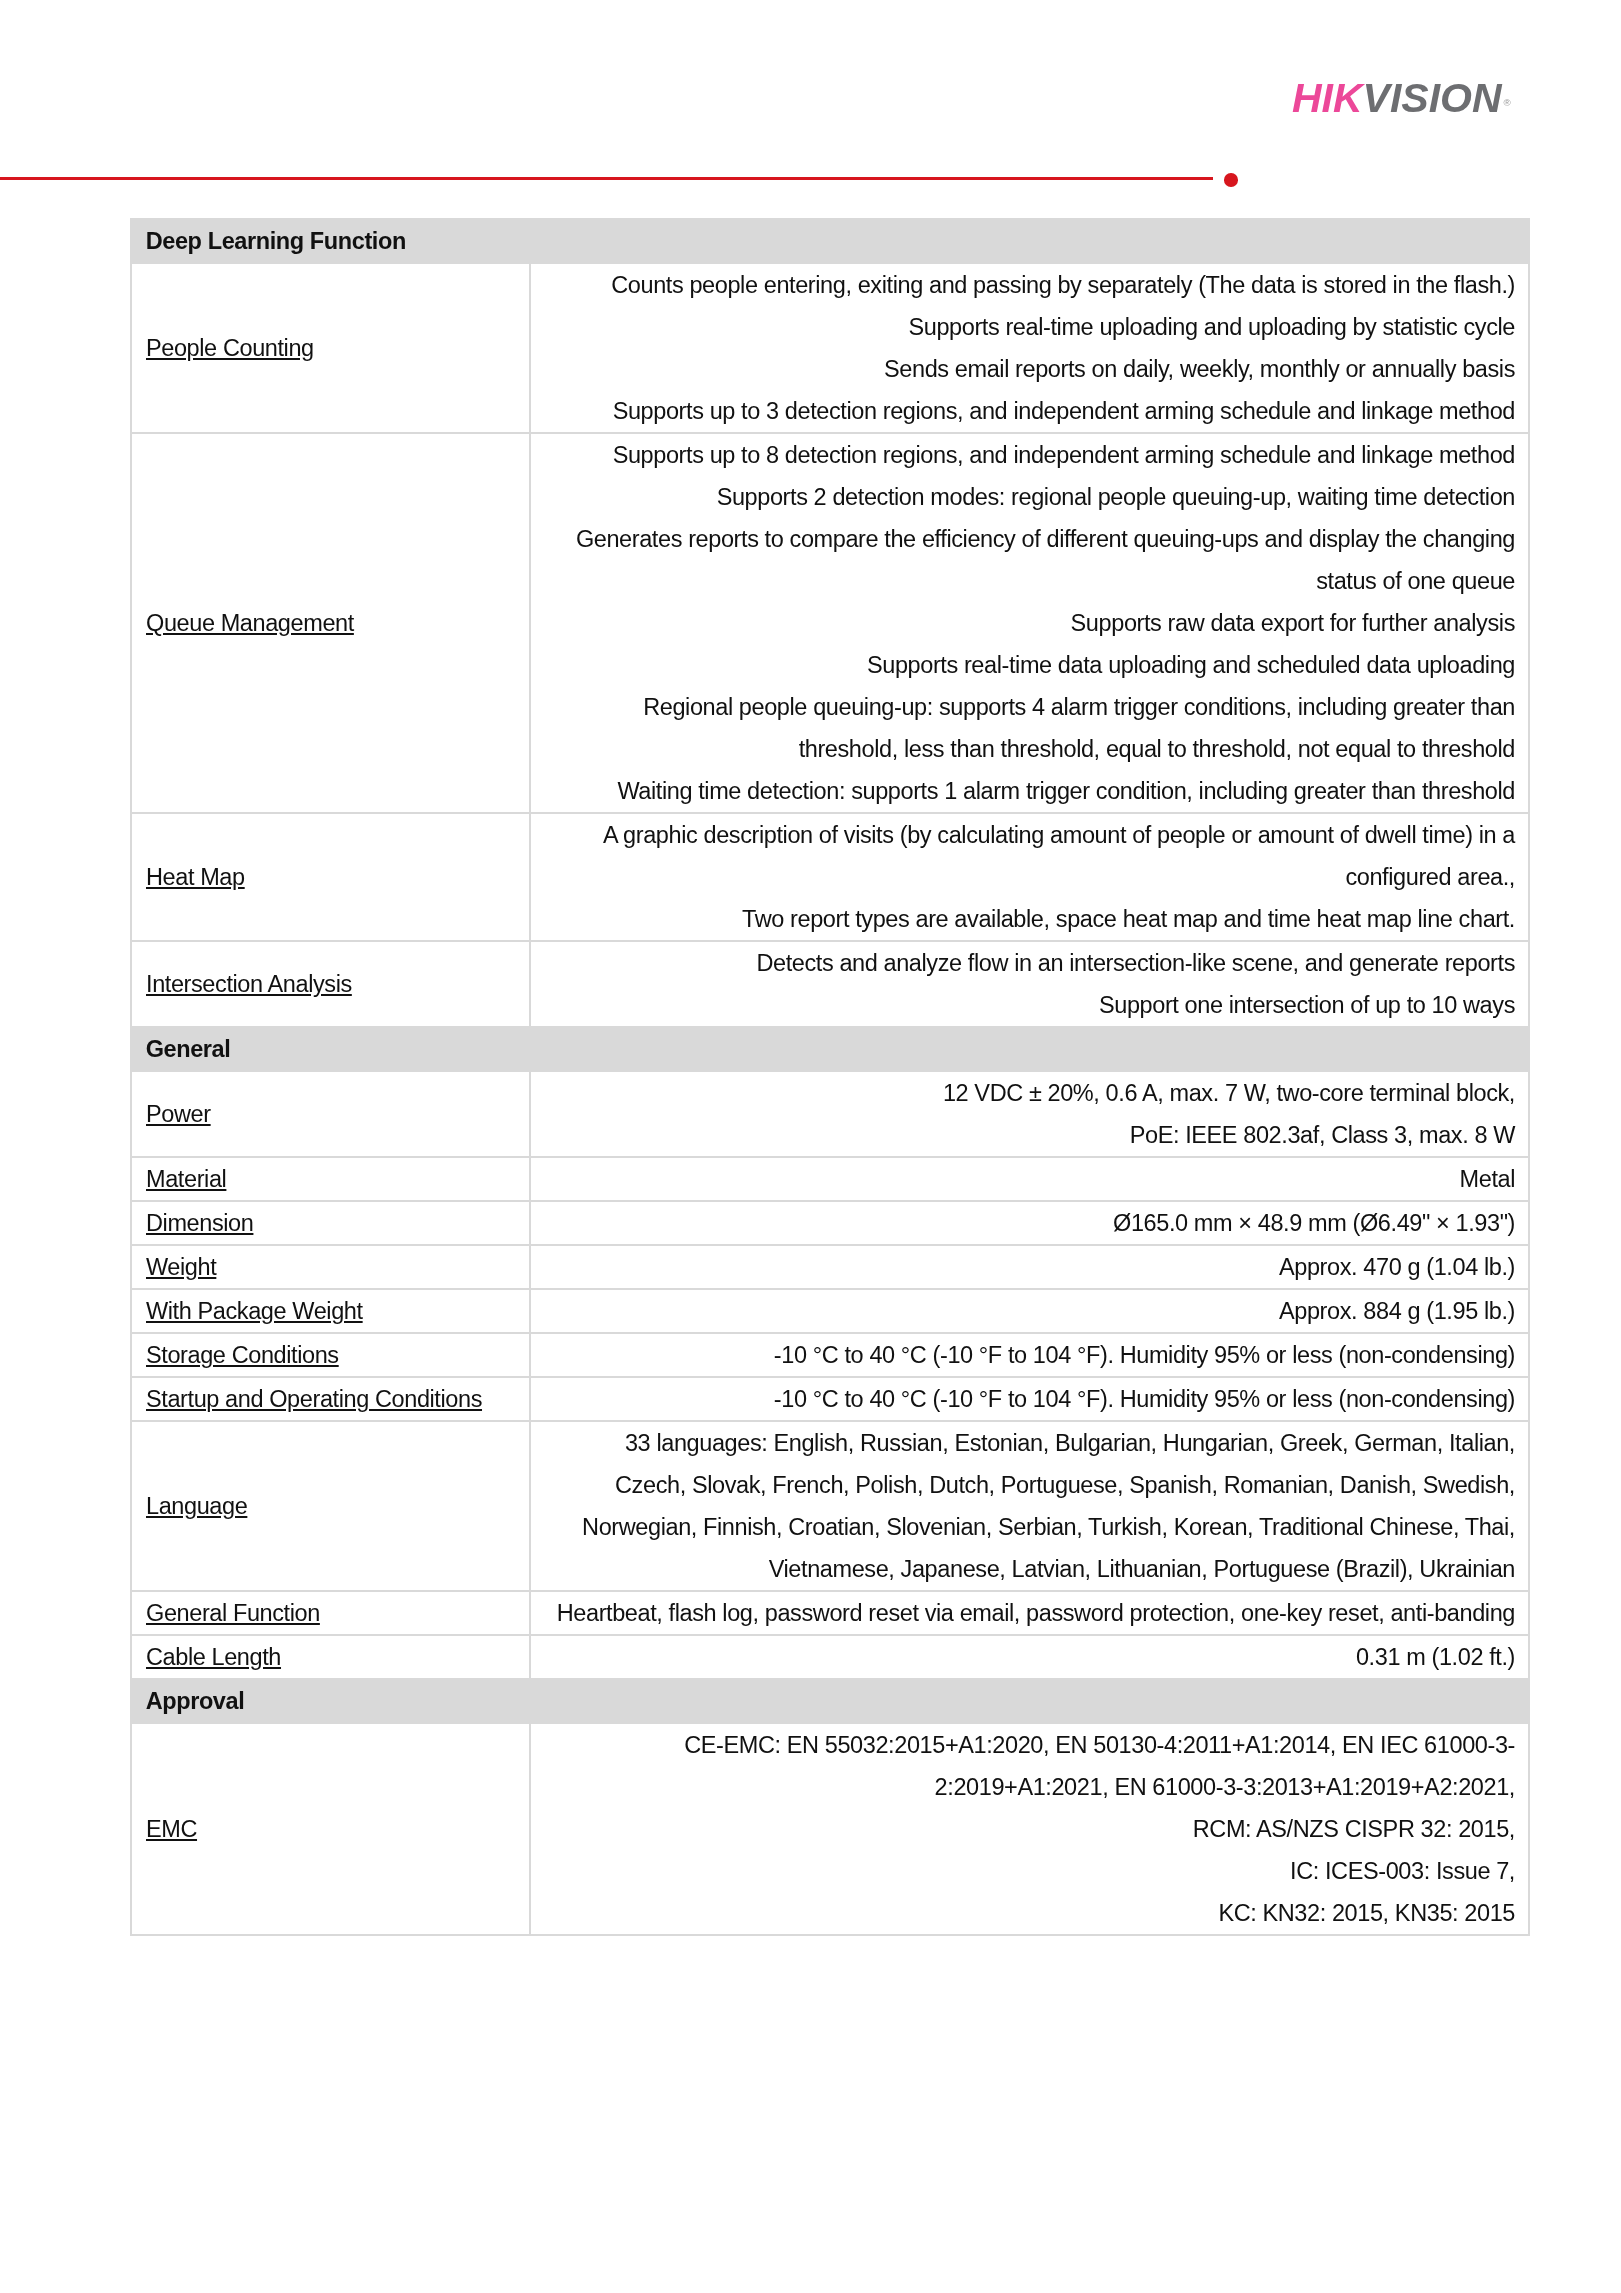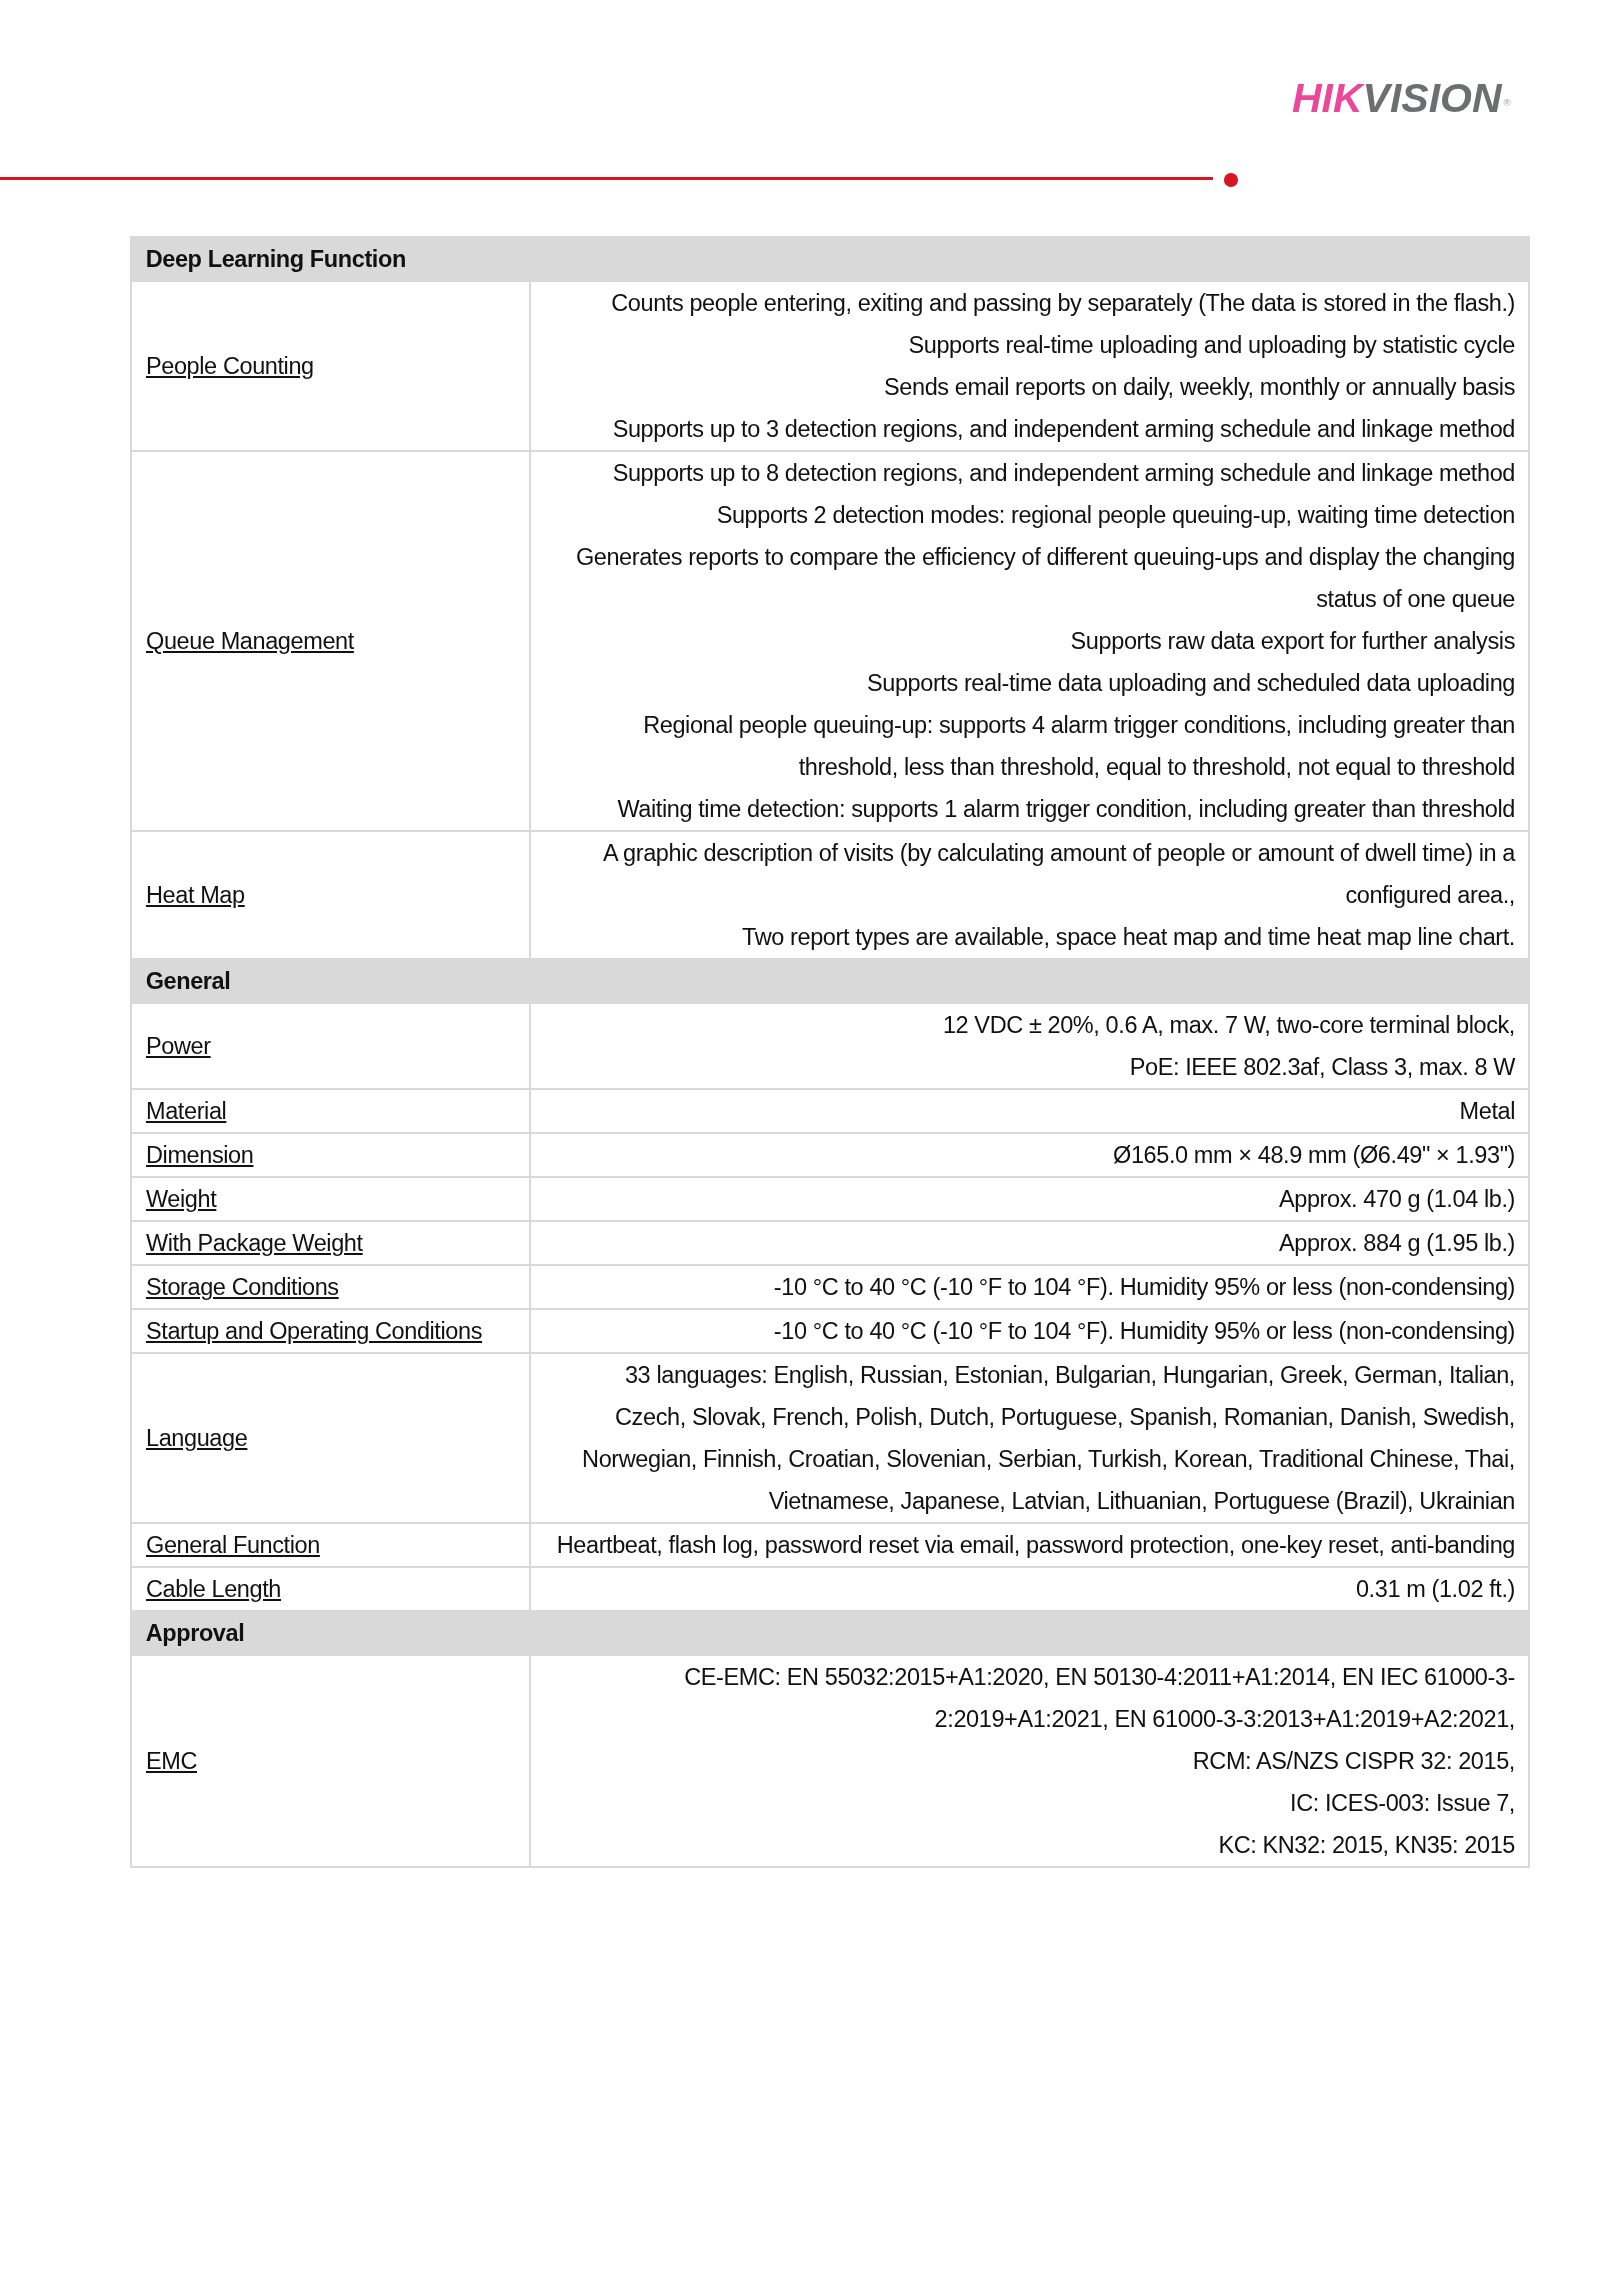--- a/index.html
+++ b/index.html
@@ -52,21 +52,21 @@
       left: 1224px;
       top: 173px;
       width: 13.7px;
       height: 13.7px;
       border-radius: 50%;
       background: #d7161e;
     }
     .spec-table {
       position: absolute;
       left: 130px;
-      top: 236px;
+      top: 218px;
       width: 1398px;
       border-collapse: collapse;
       table-layout: fixed;
       font-size: 23.5px;
       letter-spacing: -0.4px;
     }
     .spec-table col.c1 { width: 399px; }
     .spec-table col.c2 { width: 999px; }
     .spec-table td {
       border: 2.9px solid #d9d9d9;
@@ -125,20 +125,27 @@
         <span class="line">Waiting time detection: supports 1 alarm trigger condition, including greater than threshold</span>
       </td>
     </tr>
     <tr>
       <td class="label">Heat Map</td>
       <td class="value">
         <span class="line">A graphic description of visits (by calculating amount of people or amount of dwell time) in a configured area.,</span>
         <span class="line">Two report types are available, space heat map and time heat map line chart.</span>
       </td>
     </tr>
+    <tr>
+      <td class="label">Intersection Analysis</td>
+      <td class="value">
+        <span class="line">Detects and analyze flow in an intersection-like scene, and generate reports</span>
+        <span class="line">Support one intersection of up to 10 ways</span>
+      </td>
+    </tr>
 
     <tr class="section">
       <td colspan="2">General</td>
     </tr>
     <tr>
       <td class="label">Power</td>
       <td class="value">
         <span class="line">12 VDC ± 20%, 0.6 A, max. 7 W, two-core terminal block,</span>
         <span class="line">PoE: IEEE 802.3af, Class 3, max. 8 W</span>
       </td>

